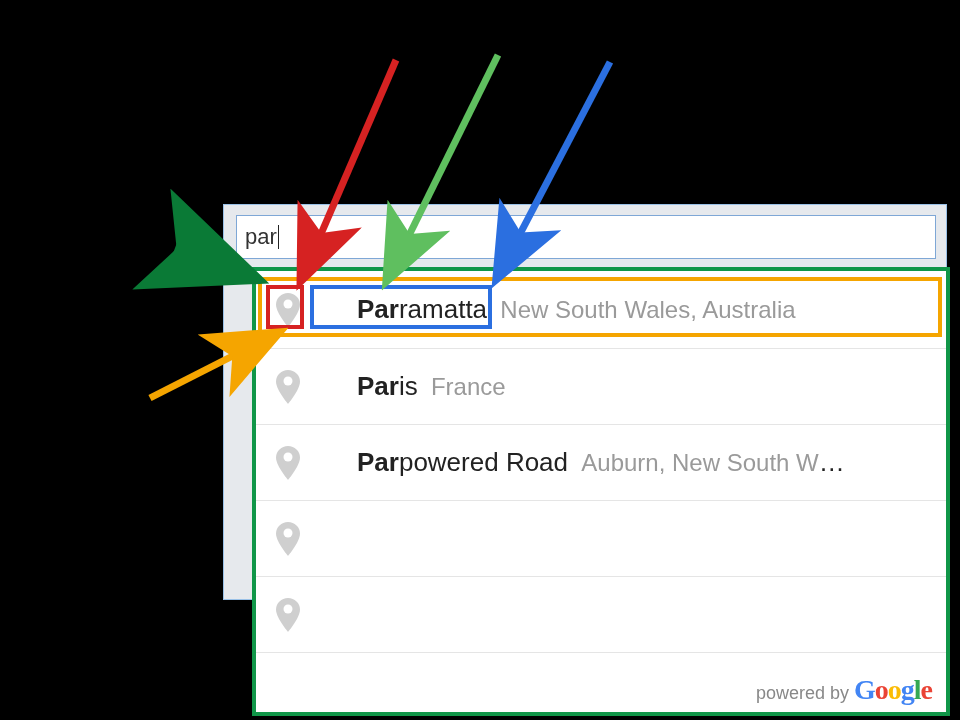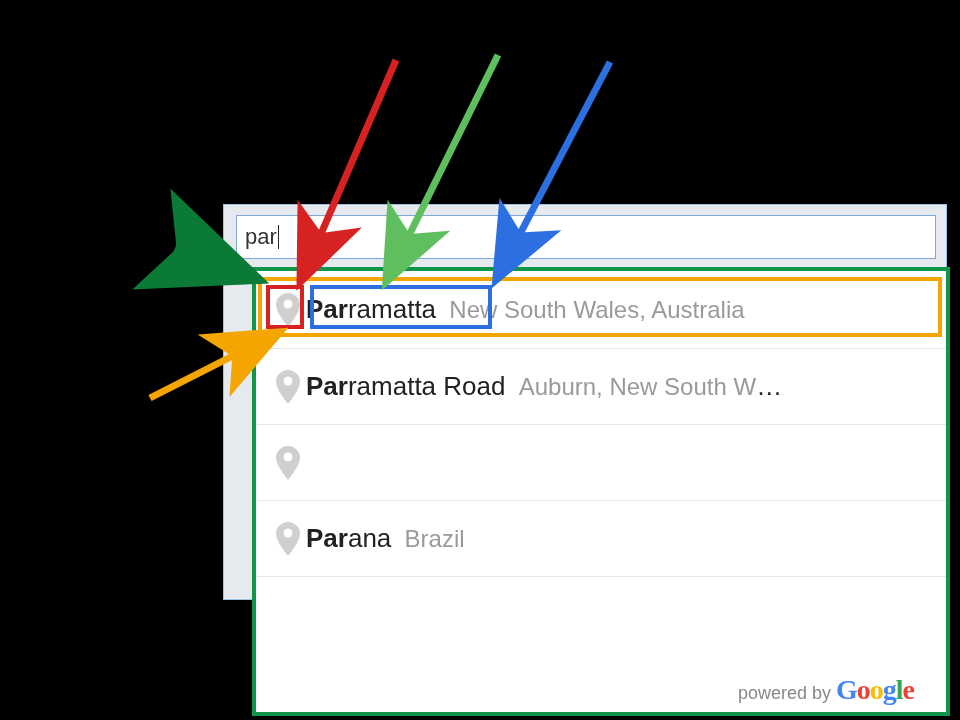--- a/index.html
+++ b/index.html
@@ -53,21 +53,21 @@
     top: 62px;
     width: 698px;
     height: 449px;
     background: #fff;
     border: 4px solid #109648;
   }
   .item {
     position: relative;
     height: 76px;
     border-bottom: 1px solid #e5e5e5;
-    padding-left: 50px;
+    padding-left: 101px;
     display: flex;
     align-items: center;
     font-size: 24px;
     color: #999;
     white-space: nowrap;
   }
   .item:last-of-type { border-bottom: none; }
   .item .pin {
     position: absolute;
     left: 20px;
@@ -96,21 +96,21 @@
   }
   .hl-blue {
     position:absolute;
     border: 4px solid #2b6fe0;
     pointer-events:none;
   }
 
   .footer {
     position:absolute;
     bottom:6px;
-    right:32px;
+    right:14px;
     font-size:18px;
     color:#888;
     margin-top:8px;
   }
   .g-logo { font-family: Georgia, 'Times New Roman', serif; font-size:28px; font-weight:bold; letter-spacing:-1px; }
   .g-b{color:#4285F4;} .g-r{color:#EA4335;} .g-y{color:#FBBC05;} .g-g{color:#34A853;}
 
   svg.arrow { position:absolute; overflow:visible; pointer-events:none; }
 </style>
 </head>
@@ -132,53 +132,61 @@
             <path d="M12 0C5.4 0 0 5.2 0 11.6 0 20 12 34 12 34s12-14 12-22.4C24 5.2 18.6 0 12 0z" fill="#cfcfcf"></path>
             <circle cx="12" cy="11" r="4.5" fill="#fff"></circle>
           </svg>
       </span>
       <span class="text">
         <span class="main"><b>Par</b><span>ramatta</span></span>
         <span class="secondary">New South Wales, Australia</span>
       </span>
     </div>
 
-
     <div class="item">
       <span class="pin">
         <svg viewBox="0 0 24 34" width="24" height="34">
             <path d="M12 0C5.4 0 0 5.2 0 11.6 0 20 12 34 12 34s12-14 12-22.4C24 5.2 18.6 0 12 0z" fill="#cfcfcf"></path>
             <circle cx="12" cy="11" r="4.5" fill="#fff"></circle>
           </svg>
       </span>
       <span class="text">
-        <span class="main"><b>Par</b><span>ramatta Road</span></span>
+        <span class="main"><b>Par</b><span>is</span></span>
+        <span class="secondary">France</span>
+      </span>
+    </div>
+
+    <div class="item">
+      <span class="pin">
+        <svg viewBox="0 0 24 34" width="24" height="34">
+            <path d="M12 0C5.4 0 0 5.2 0 11.6 0 20 12 34 12 34s12-14 12-22.4C24 5.2 18.6 0 12 0z" fill="#cfcfcf"></path>
+            <circle cx="12" cy="11" r="4.5" fill="#fff"></circle>
+          </svg>
+      </span>
+      <span class="text">
+        <span class="main"><b>Par</b><span>powered Road</span></span>
         <span class="secondary">Auburn, New South W</span><span class="ellipsis">…</span>
       </span>
     </div>
 
     <div class="item">
       <span class="pin">
         <svg viewBox="0 0 24 34" width="24" height="34">
             <path d="M12 0C5.4 0 0 5.2 0 11.6 0 20 12 34 12 34s12-14 12-22.4C24 5.2 18.6 0 12 0z" fill="#cfcfcf"></path>
             <circle cx="12" cy="11" r="4.5" fill="#fff"></circle>
           </svg>
       </span>
     </div>
 
     <div class="item">
       <span class="pin">
         <svg viewBox="0 0 24 34" width="24" height="34">
             <path d="M12 0C5.4 0 0 5.2 0 11.6 0 20 12 34 12 34s12-14 12-22.4C24 5.2 18.6 0 12 0z" fill="#cfcfcf"></path>
             <circle cx="12" cy="11" r="4.5" fill="#fff"></circle>
           </svg>
-      </span>
-      <span class="text">
-        <span class="main"><b>Par</b><span>ana</span></span>
-        <span class="secondary">Brazil</span>
       </span>
     </div>
 
     <div class="hl-row-orange" style="left:2px;top:6px;width:684px;height:60px;"></div>
     <div class="hl-red" style="left:10px;top:14px;width:38px;height:44px;"></div>
     <div class="hl-blue" style="left:54px;top:14px;width:182px;height:44px;"></div>
 
     <div class="footer">
       <span>powered by </span>
       <span class="g-logo">

